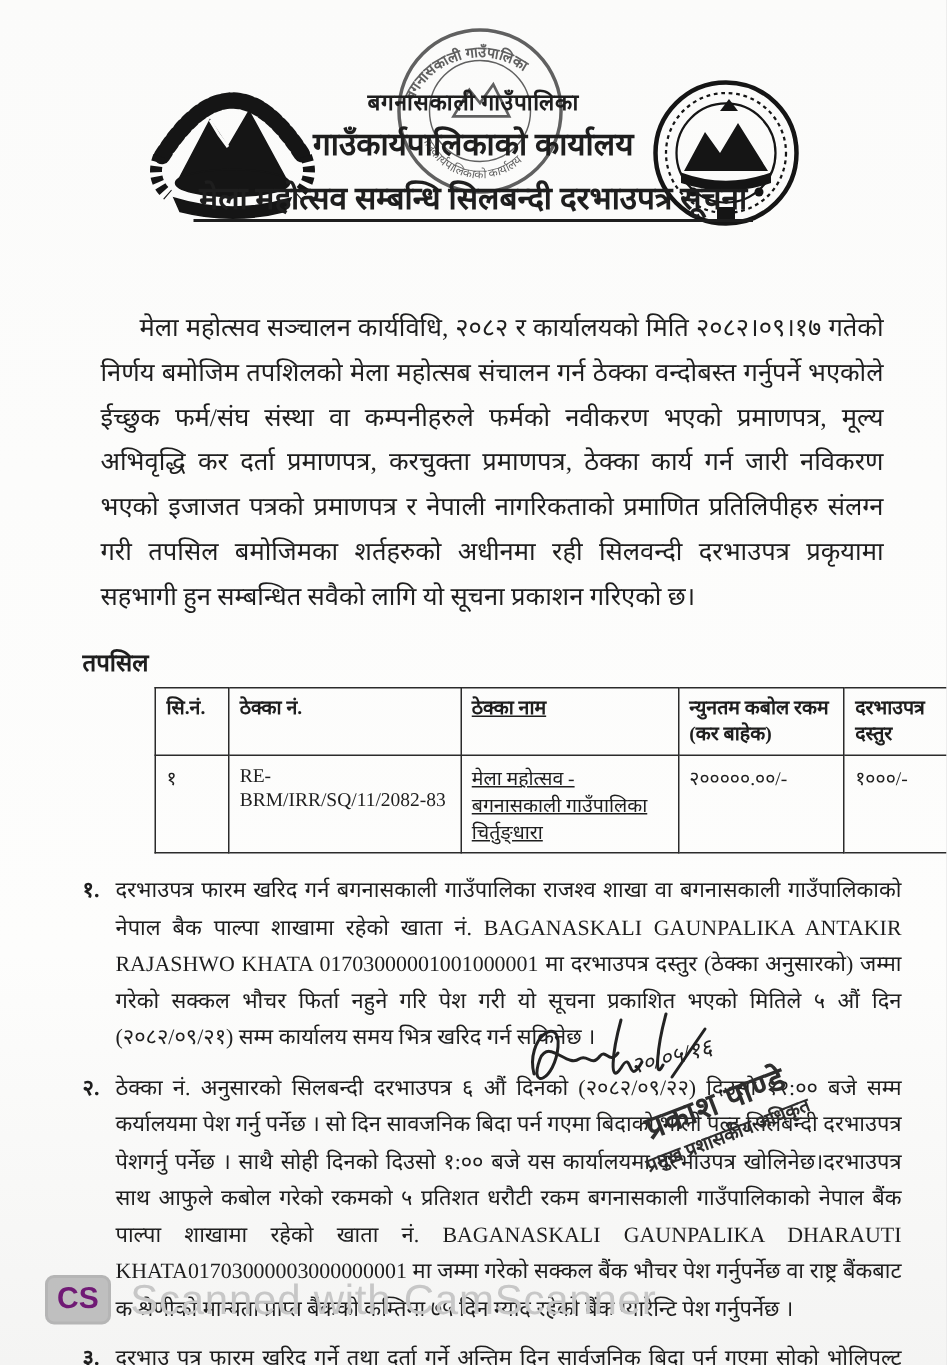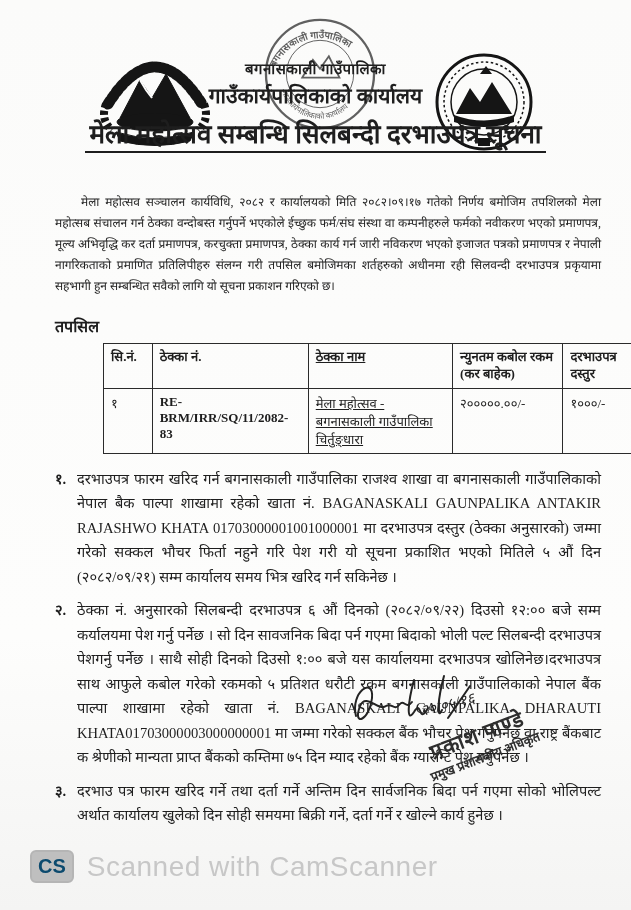--- a/index.html
+++ b/index.html
@@ -15,61 +15,61 @@
   }
   
   .emblem-left{position:absolute;left:96px;top:46px;width:118px;height:102px;}
   .emblem-right{position:absolute;left:430px;top:52px;width:108px;height:102px;}
   .ink-stamp{position:absolute;left:258px;top:12px;width:124px;height:124px;opacity:.82;}
   
   .header-text{position:absolute;left:0;top:60px;width:631px;text-align:center;line-height:1.25;}
   .muni{font-size:15px;font-weight:bold;letter-spacing:.5px;}
   .office{font-size:21px;font-weight:bold;margin-top:4px;}
   .addr{font-size:18px;font-weight:bold;margin-top:5px;}
-  .notice-title{font-size:26px;font-weight:bold;margin-top:10px;}
+  .notice-title{font-size:21px;font-weight:bold;margin-top:10px;}
   .notice-title span{border-bottom:2px solid #1e1e1e;padding:0 4px 2px;}
   .subtitle{font-size:15px;font-weight:bold;margin-top:7px;}
   
   .doc-body{position:absolute;left:55px;top:192px;width:546px;}
   .intro{
-    margin:0;font-size:12px;line-height:1.75;text-align:justify;text-indent:26px;
+    margin:12px;font-size:17px;line-height:1.75;text-align:justify;text-indent:26px;
   }
   .tapasil{font-size:16px;font-weight:bold;margin-top:18px;}
   table.sched{
     width:100%;border-collapse:collapse;margin-top:6px;
     font-size:13px;
     margin-left:48px;
   }
   table.sched th,table.sched td{
     border:1.6px solid #2b2b2b;padding:5px 7px;vertical-align:top;text-align:left;
   }
   table.sched th{font-weight:bold;line-height:1.3;}
   td.c-sn,th.c-sn{width:38px;}
-  th.c-no,td.c-no{width:148px;font-weight:bold;}
+  th.c-no,td.c-no{width:148px;}
   th.c-name,td.c-name{width:168px;text-decoration:underline;}
   th.c-amt,td.c-amt{width:112px;}
   th.c-fee,td.c-fee{width:84px;}
   
   .terms{margin-top:13px;}
   .term{display:flex;margin-bottom:9px;font-size:14.6px;line-height:1.68;}
   .tnum{flex:0 0 22px;font-weight:bold;}
   .ttext{flex:1;text-align:justify;word-break:break-word;}
   
   .signature{position:absolute;left:330px;top:672px;width:250px;height:130px;}
   .sig-scribble{position:absolute;left:18px;top:0;width:150px;height:70px;}
   .sig-stamp{
     position:absolute;left:50px;top:48px;width:200px;text-align:center;
     transform:rotate(-21deg);color:#2e2e2e;
   }
   .sig-name{font-size:21px;font-weight:bold;letter-spacing:1px;}
   .sig-role{font-size:12.5px;font-weight:bold;margin-top:1px;}
   
   .footer{position:absolute;left:30px;top:850px;display:flex;align-items:center;gap:13px;}
   .cs-badge{
-    display:inline-block;background:#bfbfbf;color:#0c4a6e;border-radius:6px;
+    display:inline-block;background:#bfbfbf;color:#701a75;border-radius:6px;
     font-family:"Liberation Sans","DejaVu Sans",sans-serif;font-weight:bold;
     font-size:20px;padding:3px 6px;border:2px solid #b5b5b5;
   }
   .cs-text{
     font-family:"Liberation Sans","DejaVu Sans",sans-serif;
     font-size:28px;color:#c7c7c7;letter-spacing:.5px;
   }
 </style>
 </head>
 <body>

